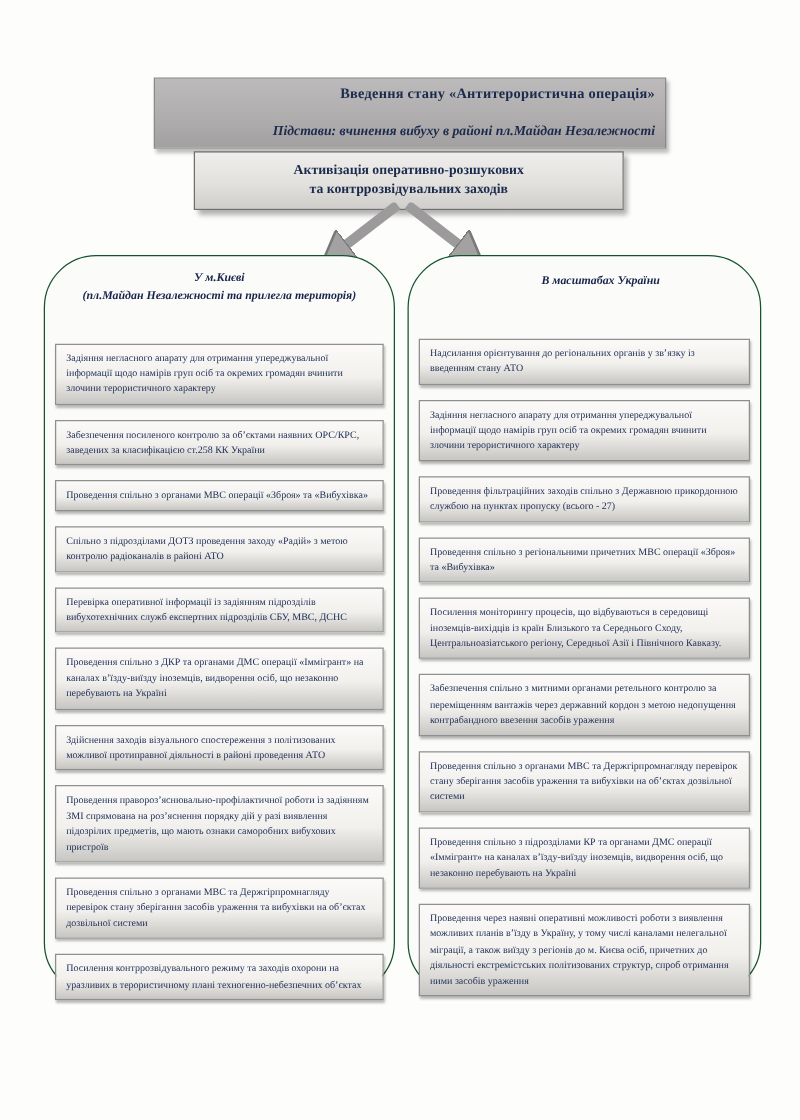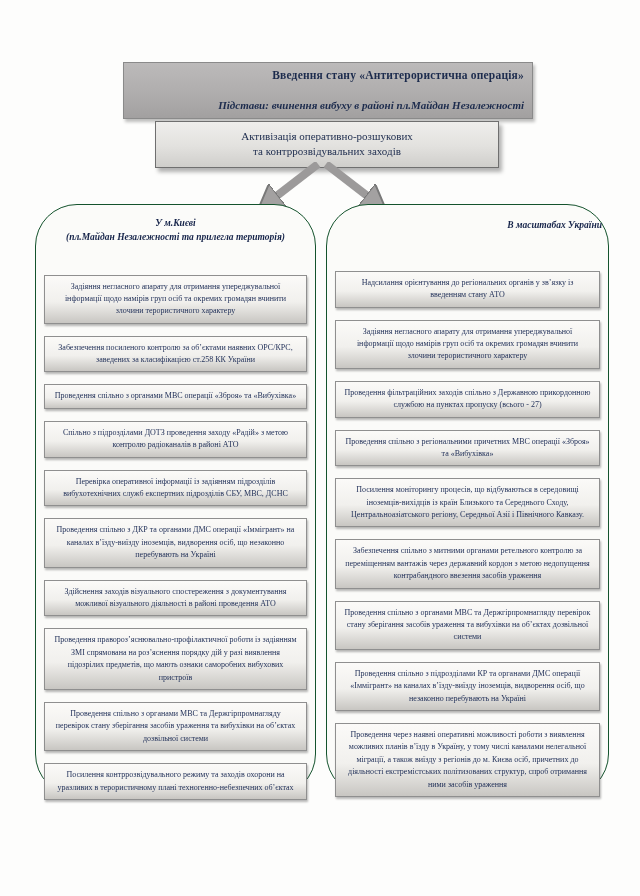--- a/index.html
+++ b/index.html
@@ -28,53 +28,52 @@
   
   .act-box{
     position:absolute;left:155px;top:121px;width:330px;
     background:linear-gradient(180deg,#efeeec 0%,#e2e1de 55%,#cfcecb 100%);
     border:1px solid #6f6f6f;
     box-shadow:3px 4px 4px rgba(0,0,0,.3);
     padding:7px 6px 8px;
     text-align:center;
     color:#1c2b4d;
   }
-  .act-line{font-size:11px;font-weight:normal;line-height:1.35;}
+  .act-line{font-size:11px;font-weight:bold;line-height:1.35;}
 
   
   .arrows{position:absolute;left:240px;top:162px;}
 
   
   .panel{
     position:absolute;top:204px;height:592px;
     background:#fbfbf9;
     border:1px solid #14532d;
     border-radius:42px;
     box-sizing:border-box;
     padding:10px 6px 0;
   }
   .panel.left{left:35px;width:281px;}
   .panel.right{left:326px;width:283px;}
   .panel-title{
     color:#16244a;font-weight:bold;font-style:italic;
     font-size:9.5px;line-height:1.45;text-align:center;
     margin-top:2px;
   }
-  .panel.right .panel-title{text-align:right;padding-left:26px;margin-top:4px;}
+  .panel.right .panel-title{text-align:center;padding-left:26px;margin-top:4px;}
 
   .items{display:flex;flex-direction:column;gap:12px;padding:0 2px;}
   .panel.left .items{margin-top:30px;}
   .panel.right .items{margin-top:38px;}
 
   .item{
     border:1px solid #8f8f8f;
     background:linear-gradient(180deg,#fbfaf8 0%,#f1f0ed 55%,#c8c6c2 100%);
     box-shadow:1px 2px 2px rgba(0,0,0,.28);
     padding:5px 8px;
-    text-align:center;
     font-size:8px;line-height:1.55;
     color:#23325a;
   }
 </style>
 </head>
 <body>
 
 <div class="page">
 
   <div class="top-box">
@@ -102,21 +101,21 @@
       <div>У м.Києві</div>
       <div>(пл.Майдан Незалежності та прилегла територія)</div>
     </div>
     <div class="items">
       <div class="item">Задіяння негласного апарату для отримання упереджувальної інформації щодо намірів груп осіб та окремих громадян вчинити злочини терористичного характеру</div>
       <div class="item">Забезпечення посиленого контролю за об’єктами наявних ОРС/КРС, заведених за класифікацією ст.258 КК України</div>
       <div class="item">Проведення спільно з органами МВС операції «Зброя» та «Вибухівка»</div>
       <div class="item">Спільно з підрозділами ДОТЗ проведення заходу «Радій» з метою контролю радіоканалів в районі АТО</div>
       <div class="item">Перевірка оперативної інформації із задіянням підрозділів вибухотехнічних служб експертних підрозділів СБУ, МВС, ДСНС</div>
       <div class="item">Проведення спільно з ДКР та органами ДМС операції «Іммігрант» на каналах в’їзду-виїзду іноземців, видворення осіб, що незаконно перебувають на Україні</div>
-      <div class="item">Здійснення заходів візуального спостереження з документування можливої візуального діяльності в районі проведення АТО</div>
+      <div class="item">Здійснення заходів візуального спостереження з політизованих можливої протиправної діяльності в районі проведення АТО</div>
       <div class="item">Проведення правороз’яснювально-профілактичної роботи із задіянням ЗМІ спрямована на роз’яснення порядку дій у разі виявлення підозрілих предметів, що мають ознаки саморобних вибухових пристроїв</div>
       <div class="item">Проведення спільно з органами МВС та Держгірпромнагляду перевірок стану зберігання засобів ураження та вибухівки на об’єктах дозвільної системи</div>
       <div class="item">Посилення контррозвідувального режиму та заходів охорони на уразливих в терористичному плані техногенно-небезпечних об’єктах</div>
     </div>
   </div>
 
   <div class="panel right">
     <div class="panel-title">В масштабах України</div>
     <div class="items">
       <div class="item">Надсилання орієнтування до регіональних органів у зв’язку із введенням стану АТО</div>

